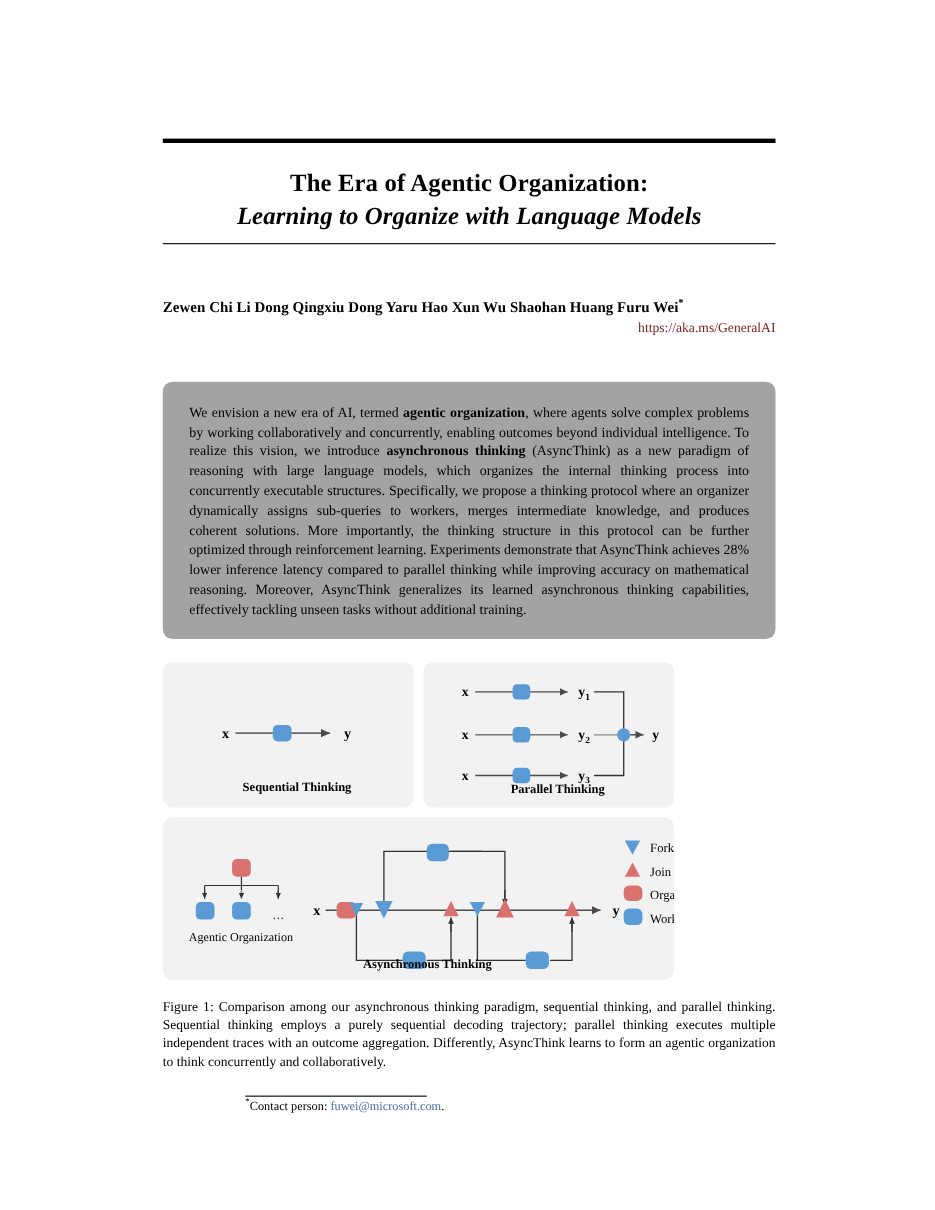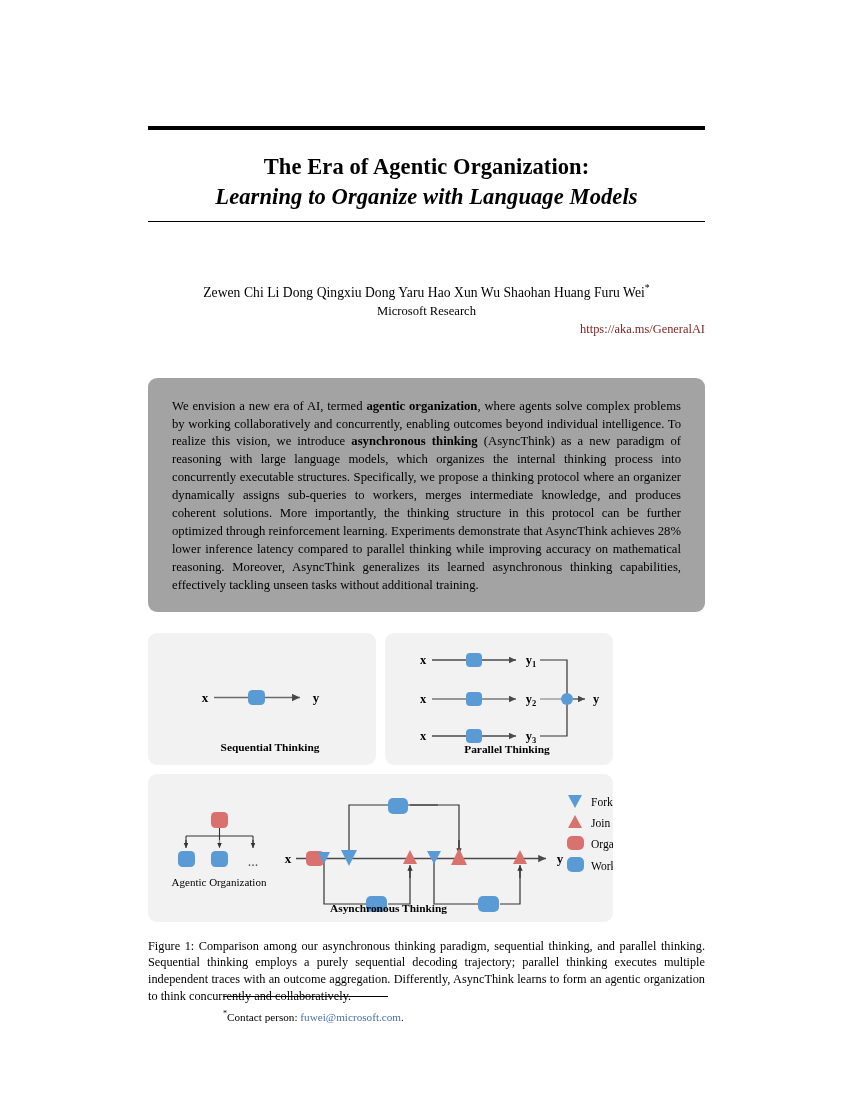--- a/index.html
+++ b/index.html
@@ -33,24 +33,23 @@
     text-align:center;
     font-size:22.5px;
     font-weight:bold;
     line-height:1.33;
     margin-top:22px;
     letter-spacing:0.1px;
   }
   #title .line2{ display:block;font-style:italic; }
 
   #authors{
-    text-align:center;
-    font-weight:normal;
+    font-weight:bold;
     font-size:13.6px;
-    margin-top:60px;
+    margin-top:48px;
     letter-spacing:0.05px;
   }
   #affiliation{
     text-align:center;
     font-size:12.6px;
     margin-top:3px;
   }
   #homepage{
     text-align:right;
     font-size:12.4px;
@@ -114,42 +113,41 @@
     position:absolute;
     left:0; top:996px;
     width:557px;
   }
   #footnote-rule{
     width:165px; height:1px; background:#000;
     margin-left:75px;
   }
   #footnote{
     font-size:11.2px;
-    margin-top:12px;
+    margin-top:0;
     margin-left:75px;
   }
   #footnote .mail{ color:#4a6fa9; }
 </style>
 </head>
 <body>
 
 <div id="page">
 
   <div class="rule-thick"></div>
 
   <div id="title">
     <span>The Era of Agentic Organization:</span>
     <span class="line2">Learning to Organize with Language Models</span>
   </div>
 
   <div class="rule-thin"></div>
 
   <div id="authors"><span>Zewen Chi   Li Dong  Qingxiu Dong   Yaru Hao   Xun Wu   Shaohan Huang   Furu Wei</span><span class="sup">*</span></div>
 
-  <div id="affiliation">Microsoft Research</div>
 
   <div id="homepage">https://aka.ms/GeneralAI</div>
 
   <div id="abstract-box">
     <div id="abstract-text"><span>We envision a new era of AI, termed </span><b>agentic organization</b><span>, where agents solve complex problems by working collaboratively and concurrently, enabling outcomes beyond individual intelligence. To realize this vision, we introduce </span><b>asynchronous thinking</b><span> (AsyncThink) as a new paradigm of reasoning with large language models, which organizes the internal thinking process into concurrently executable structures. Specifically, we propose a thinking protocol where an organizer dynamically assigns sub-queries to workers, merges intermediate knowledge, and produces coherent solutions. More importantly, the thinking structure in this protocol can be further optimized through reinforcement learning. Experiments demonstrate that AsyncThink achieves 28% lower inference latency compared to parallel thinking while improving accuracy on mathematical reasoning. Moreover, AsyncThink generalizes its learned asynchronous thinking capabilities, effectively tackling unseen tasks without additional training.</span></div>
   </div>
 
   <div id="figure">
 
     <div class="fig-row">

